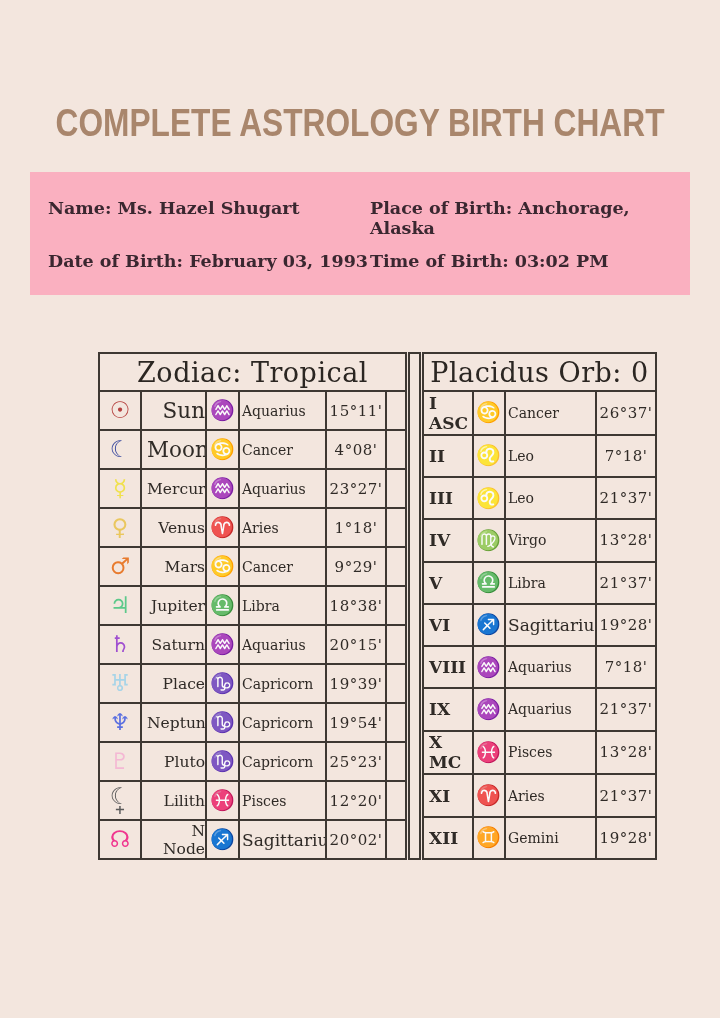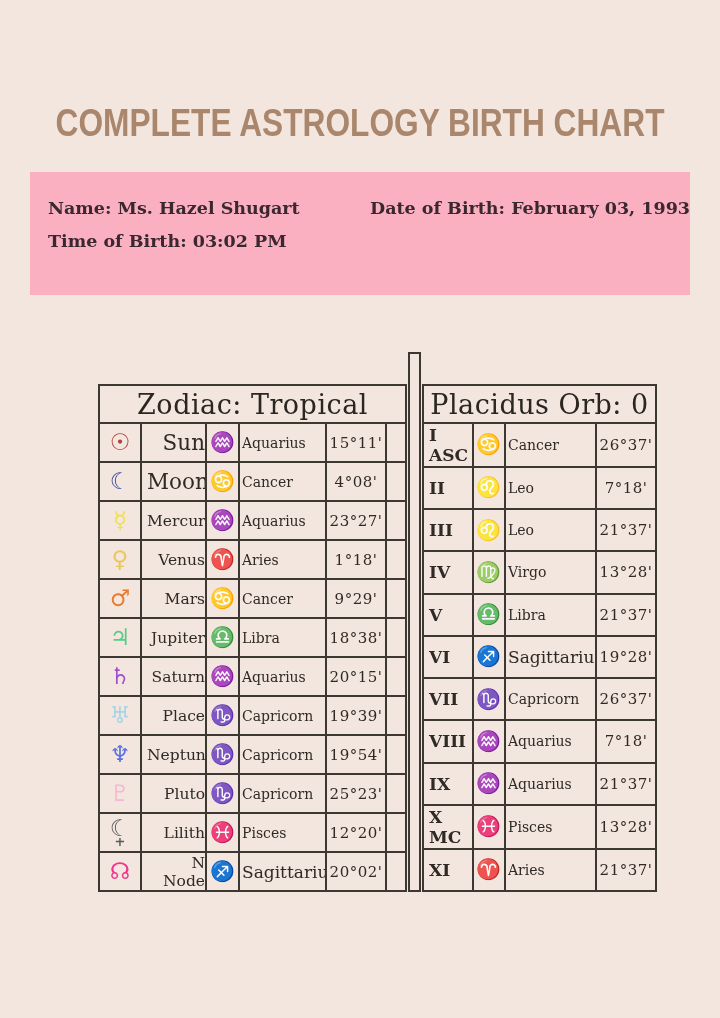--- a/index.html
+++ b/index.html
@@ -39,21 +39,21 @@
     display:grid;
     grid-template-columns:322px auto;
     row-gap:13px;
     padding:14px 0 0 18px;
     font-size:17.5px; font-weight:600;
     color:#3a2730;
   }
 
   
   .charts { position:absolute; top:352px; left:98px; display:flex; }
-  table { border-collapse:collapse; table-layout:fixed; background:transparent;margin-top:32px; }
+  table { border-collapse:collapse; table-layout:fixed; background:transparent; }
   th, td { border:2px solid #3e3833; padding:0; overflow:hidden; }
   th {
     font-size:27px; font-weight:normal; color:#2b2622;
     height:36px; text-align:center; letter-spacing:0.5px;
   }
   .zodiac-table { width:307px; }
   .houses-table { width:233px; }
   .divider { width:9px; border:2px solid #3e3833; border-top:2px solid #3e3833; margin:0 1px; }
 
   .zodiac-table tbody tr { height:39px; }
@@ -83,20 +83,21 @@
 </head>
 <body>
 
 <div class="page">
 
   <h1 class="title"><span class="title-inner">COMPLETE ASTROLOGY BIRTH CHART</span></h1>
 
   <section class="info-box">
     <div class="info-grid">
       <div>Name: Ms. Hazel Shugart</div>
+      <div>Place of Birth: Anchorage, Alaska</div>
       <div>Date of Birth: February 03, 1993</div>
       <div>Time of Birth: 03:02 PM</div>
     </div>
   </section>
 
   <section class="charts">
     <table class="zodiac-table">
       <colgroup>
           <col style="width:42px">
           <col style="width:65px">
@@ -280,26 +281,20 @@
     <td class="c-sname">Libra</td>
     <td class="c-deg">21°37'</td>
   </tr>
           <tr>
     <td class="c-house">VI</td>
     <td class="c-sicon"><span class="s-icon" style="color: rgb(240, 229, 63);">♐</span></td>
     <td class="c-sname small">Sagittarius</td>
     <td class="c-deg">19°28'</td>
   </tr>
           <tr>
-    <td class="c-house">VII</td>
-    <td class="c-sicon"><span class="s-icon" style="color: rgb(242, 179, 61);">♑</span></td>
-    <td class="c-sname">Capricorn</td>
-    <td class="c-deg">26°37'</td>
-  </tr>
-          <tr>
     <td class="c-house">VIII</td>
     <td class="c-sicon"><span class="s-icon" style="color: rgb(113, 134, 221);">♒</span></td>
     <td class="c-sname">Aquarius</td>
     <td class="c-deg">7°18'</td>
   </tr>
           <tr>
     <td class="c-house">IX</td>
     <td class="c-sicon"><span class="s-icon" style="color: rgb(113, 134, 221);">♒</span></td>
     <td class="c-sname">Aquarius</td>
     <td class="c-deg">21°37'</td>
@@ -309,17 +304,23 @@
     <td class="c-sicon"><span class="s-icon" style="color: rgb(240, 194, 206);">♓</span></td>
     <td class="c-sname">Pisces</td>
     <td class="c-deg">13°28'</td>
   </tr>
           <tr>
     <td class="c-house">XI</td>
     <td class="c-sicon"><span class="s-icon" style="color: rgb(185, 52, 44);">♈</span></td>
     <td class="c-sname">Aries</td>
     <td class="c-deg">21°37'</td>
   </tr>
+          <tr>
+    <td class="c-house">XII</td>
+    <td class="c-sicon"><span class="s-icon" style="color: rgb(63, 58, 54);">♊</span></td>
+    <td class="c-sname">Gemini</td>
+    <td class="c-deg">19°28'</td>
+  </tr>
         </tbody>
     </table>
   </section>
 
 </div>
 
 </body></html>

